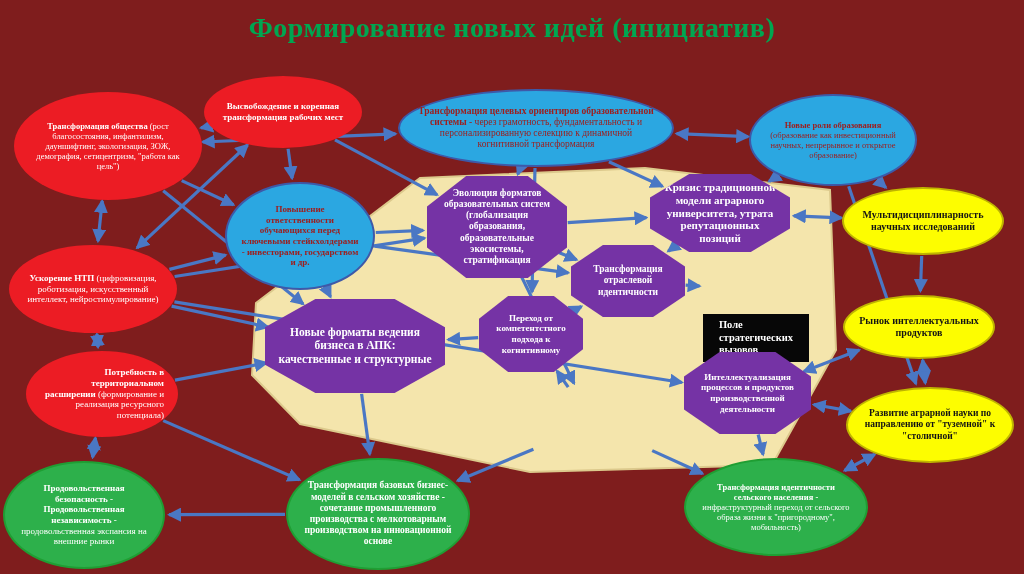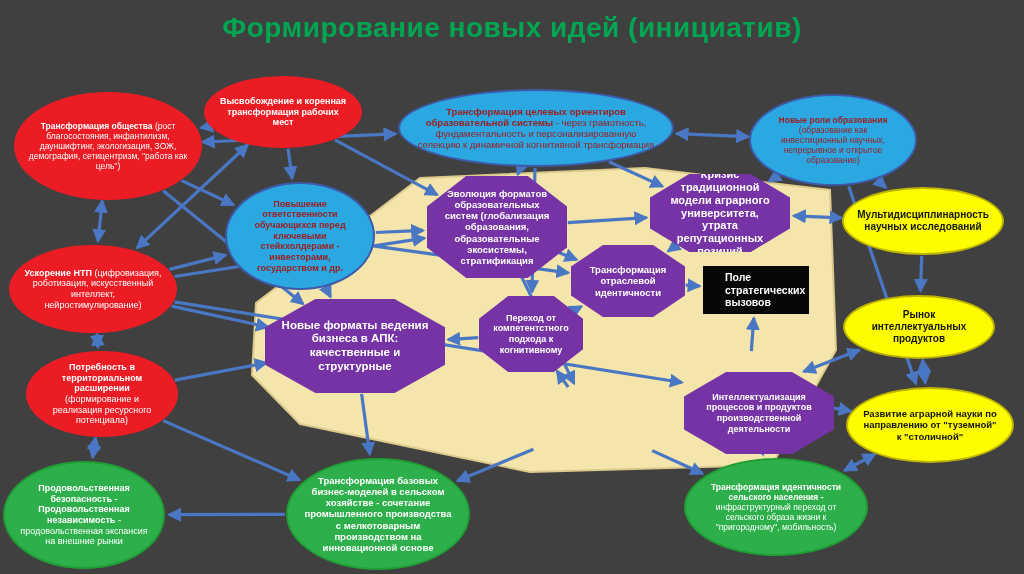--- a/index.html
+++ b/index.html
@@ -1,27 +1,27 @@
 <!DOCTYPE html>
 <html><head>
 <meta charset="utf-8">
 <style>
   html,body{margin:0;padding:0;background:#fff;}
-  #stage{position:relative;width:1024px;height:574px;background:#404040;overflow:hidden;
-         font-family:Liberation Sans, sans-serif;}
+  #stage{position:relative;width:1024px;height:574px;background:#7f1d1d;overflow:hidden;
+         font-family:Liberation Serif, serif;}
   #page-title{position:absolute;top:12px;left:0;right:0;text-align:center;
               font-size:28px;font-weight:bold;letter-spacing:.5px;}
   #diagram-svg{position:absolute;left:0;top:0;width:1024px;height:574px;}
   #nodes{position:absolute;left:0;top:0;width:1024px;height:574px;}
   .node{position:absolute;display:flex;align-items:center;justify-content:center;
         text-align:center;line-height:1.18;box-sizing:border-box;}
   .ellipse{border-radius:50%;padding:6px 14px;}
   .octagon{clip-path:polygon(28% 0,72% 0,100% 30%,100% 70%,72% 100%,28% 100%,0 70%,0 30%);
            padding:6px 12px;}
-  .rect{padding:6px 22px;justify-content:flex-start;text-align:left;}
+  .rect{padding:6px 22px;justify-content:center;text-align:left;margin-top:48px;}
   .red{background:#EC1C24;color:#fff;}
   .blue{background:#2BA7E1;border:2.5px solid #3E59A8;color:#9C2020;}
   .purple{background:#7533A5;color:#fff;}
   .yellow{background:#FDFD00;border:2px solid #BFB400;color:#141414;}
   .green{background:#2DB04B;border:2px solid #1F9E33;color:#fff;}
   .black{background:#070707;color:#fff;}
   .node .t{font-weight:bold;}
   .node .s{font-weight:normal;}
 </style>
 </head>
@@ -119,24 +119,24 @@
       </div>
       <div class="node ellipse yellow" style="left: 843px; top: 295px; width: 152px; height: 64px; font-size: 10px;">
         <div><span class="t">Рынок интеллектуальных продуктов</span></div>
       </div>
       <div class="node octagon purple" style="left: 265px; top: 299px; width: 180px; height: 94px; font-size: 11.5px; padding-left: 12px;">
         <div><span class="t">Новые форматы ведения бизнеса в АПК: качественные и структурные</span></div>
       </div>
       <div class="node octagon purple" style="left: 479px; top: 296px; width: 104px; height: 76px; font-size: 9px;">
         <div><span class="t">Переход от компетентстного подхода к когнитивному</span></div>
       </div>
-      <div class="node ellipse red" style="left: 26px; top: 351px; width: 152px; height: 86px; font-size: 9px;">
+      <div class="node ellipse red" style="left: 26px; top: 351px; width: 152px; height: 86px; font-size: 9px; text-align: right;">
         <div><span class="t">Потребность в территориальном расширении</span> <span class="s">(формирование и реализация ресурсного потенциала)</span></div>
       </div>
-      <div class="node octagon purple" style="left: 684px; top: 372px; width: 150px; height: 82px; font-size: 9px;">
+      <div class="node octagon purple" style="left: 684px; top: 352px; width: 127px; height: 82px; font-size: 9px;">
         <div><span class="t">Интеллектуализация процессов и продуктов производственной деятельности</span></div>
       </div>
       <div class="node ellipse yellow" style="left: 846px; top: 387px; width: 168px; height: 76px; font-size: 9.5px;">
         <div><span class="t">Развитие аграрной науки по направлению от "туземной" к "столичной"</span></div>
       </div>
       <div class="node ellipse green" style="left: 3px; top: 461px; width: 162px; height: 108px; font-size: 9px;">
         <div><span class="t">Продовольственная безопасность - Продовольственная независимость -</span> <span class="s">продовольственная экспансия на внешние рынки</span></div>
       </div>
       <div class="node ellipse green" style="left: 286px; top: 458px; width: 184px; height: 112px; font-size: 9.5px;">
         <div><span class="t">Трансформация базовых бизнес-моделей в сельском хозяйстве - сочетание промышленного производства с мелкотоварным производством на инновационной основе</span></div>

